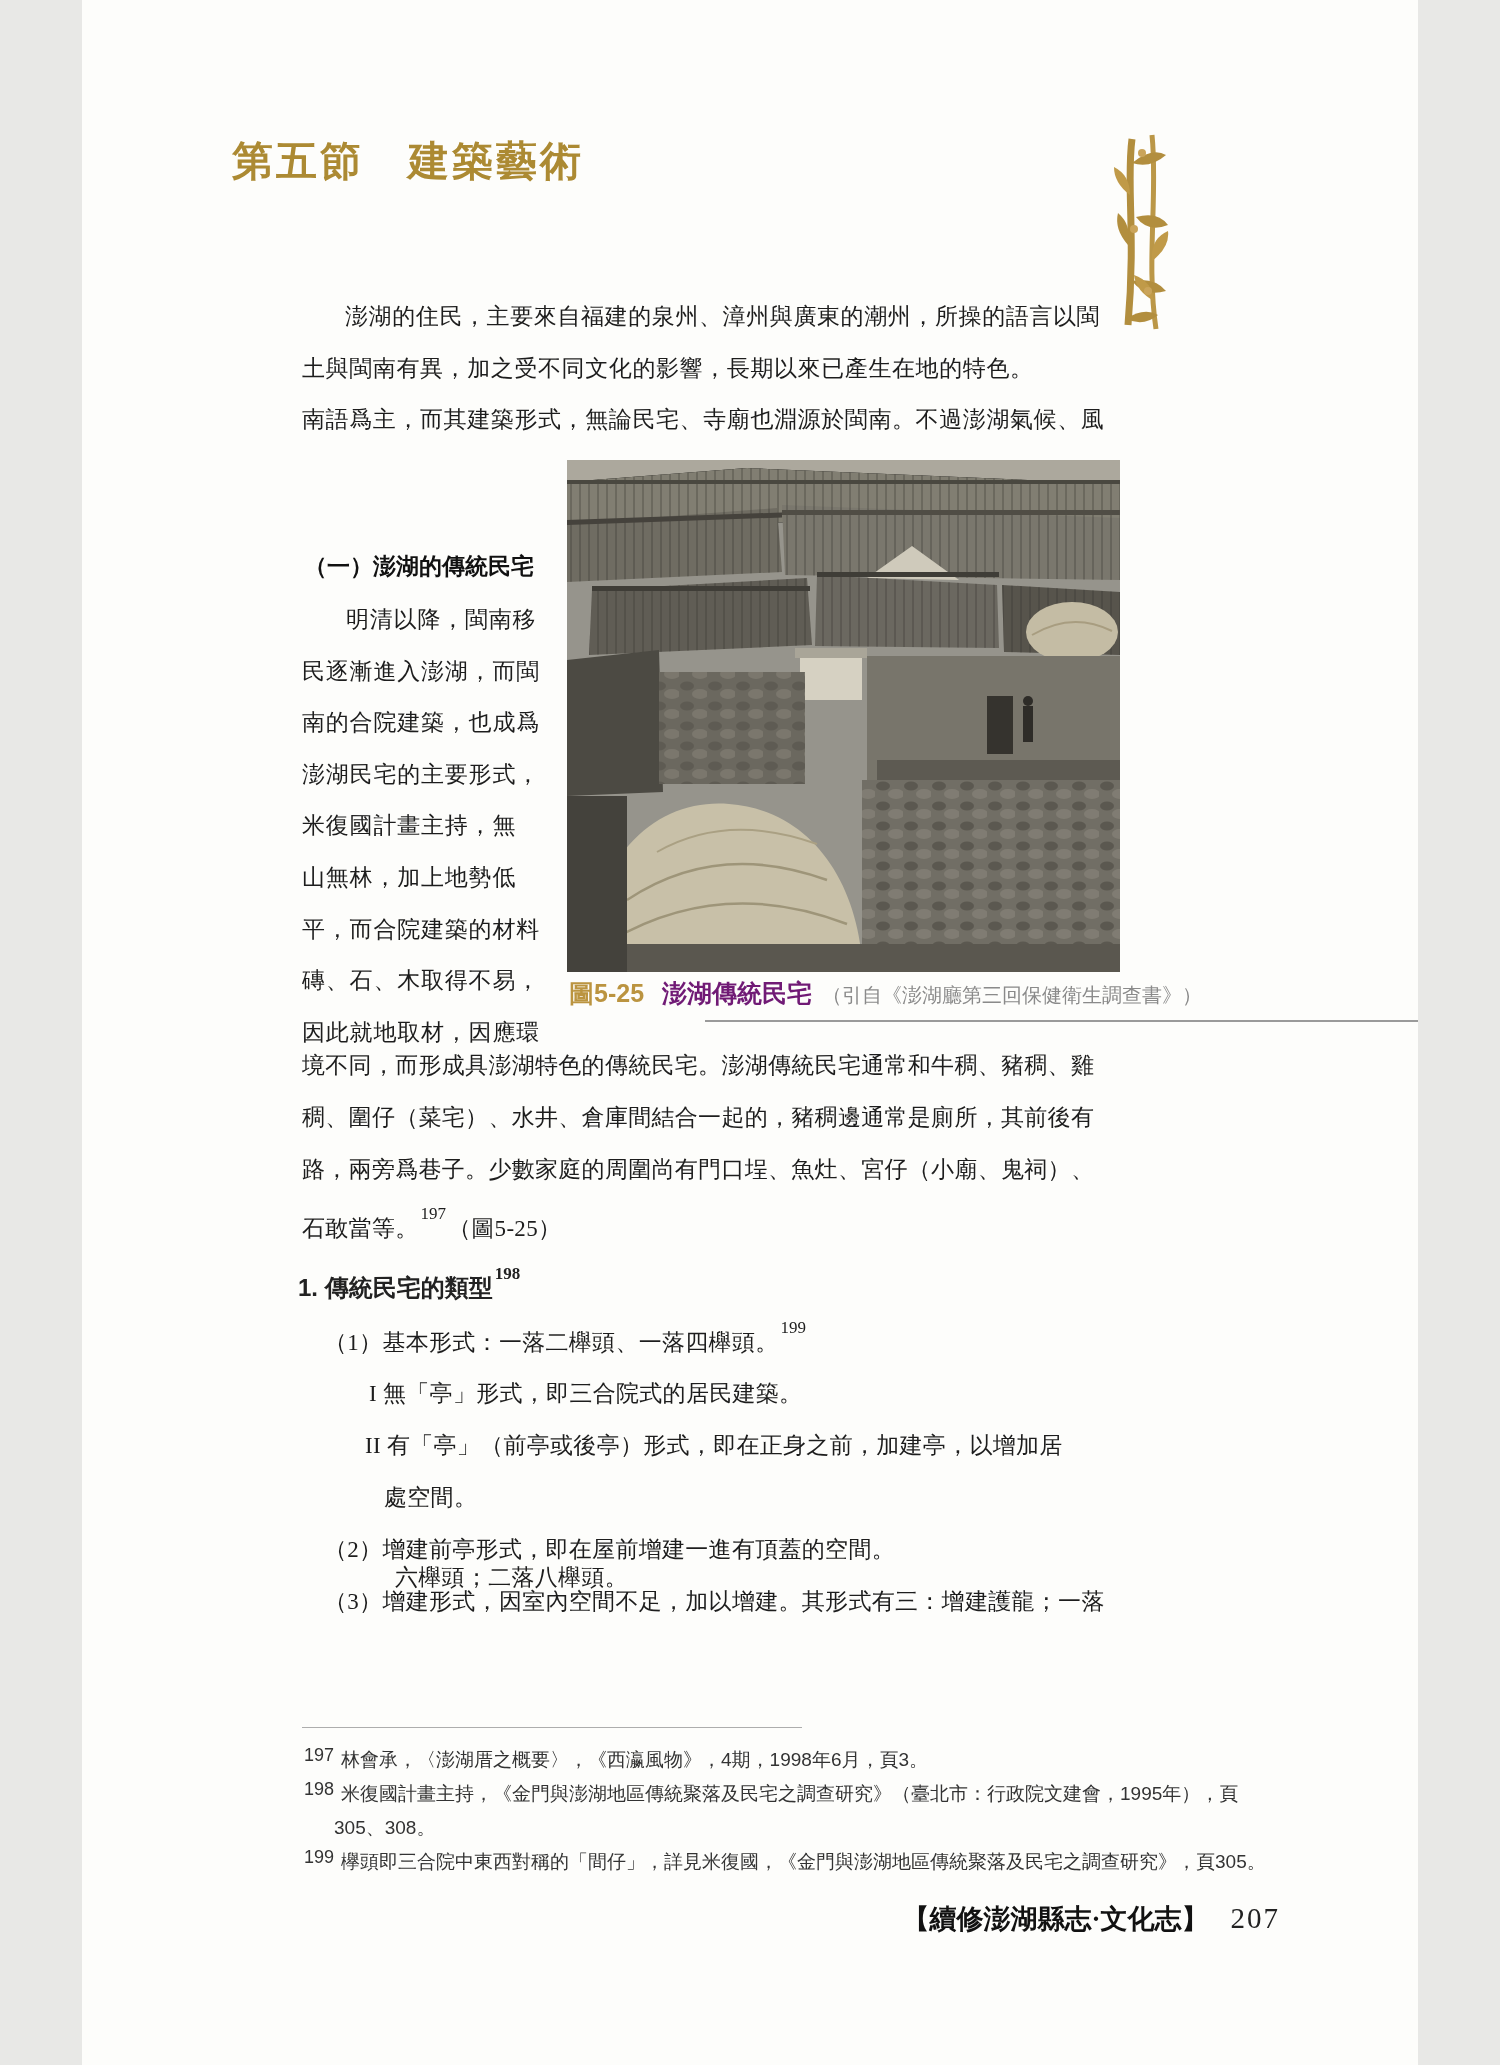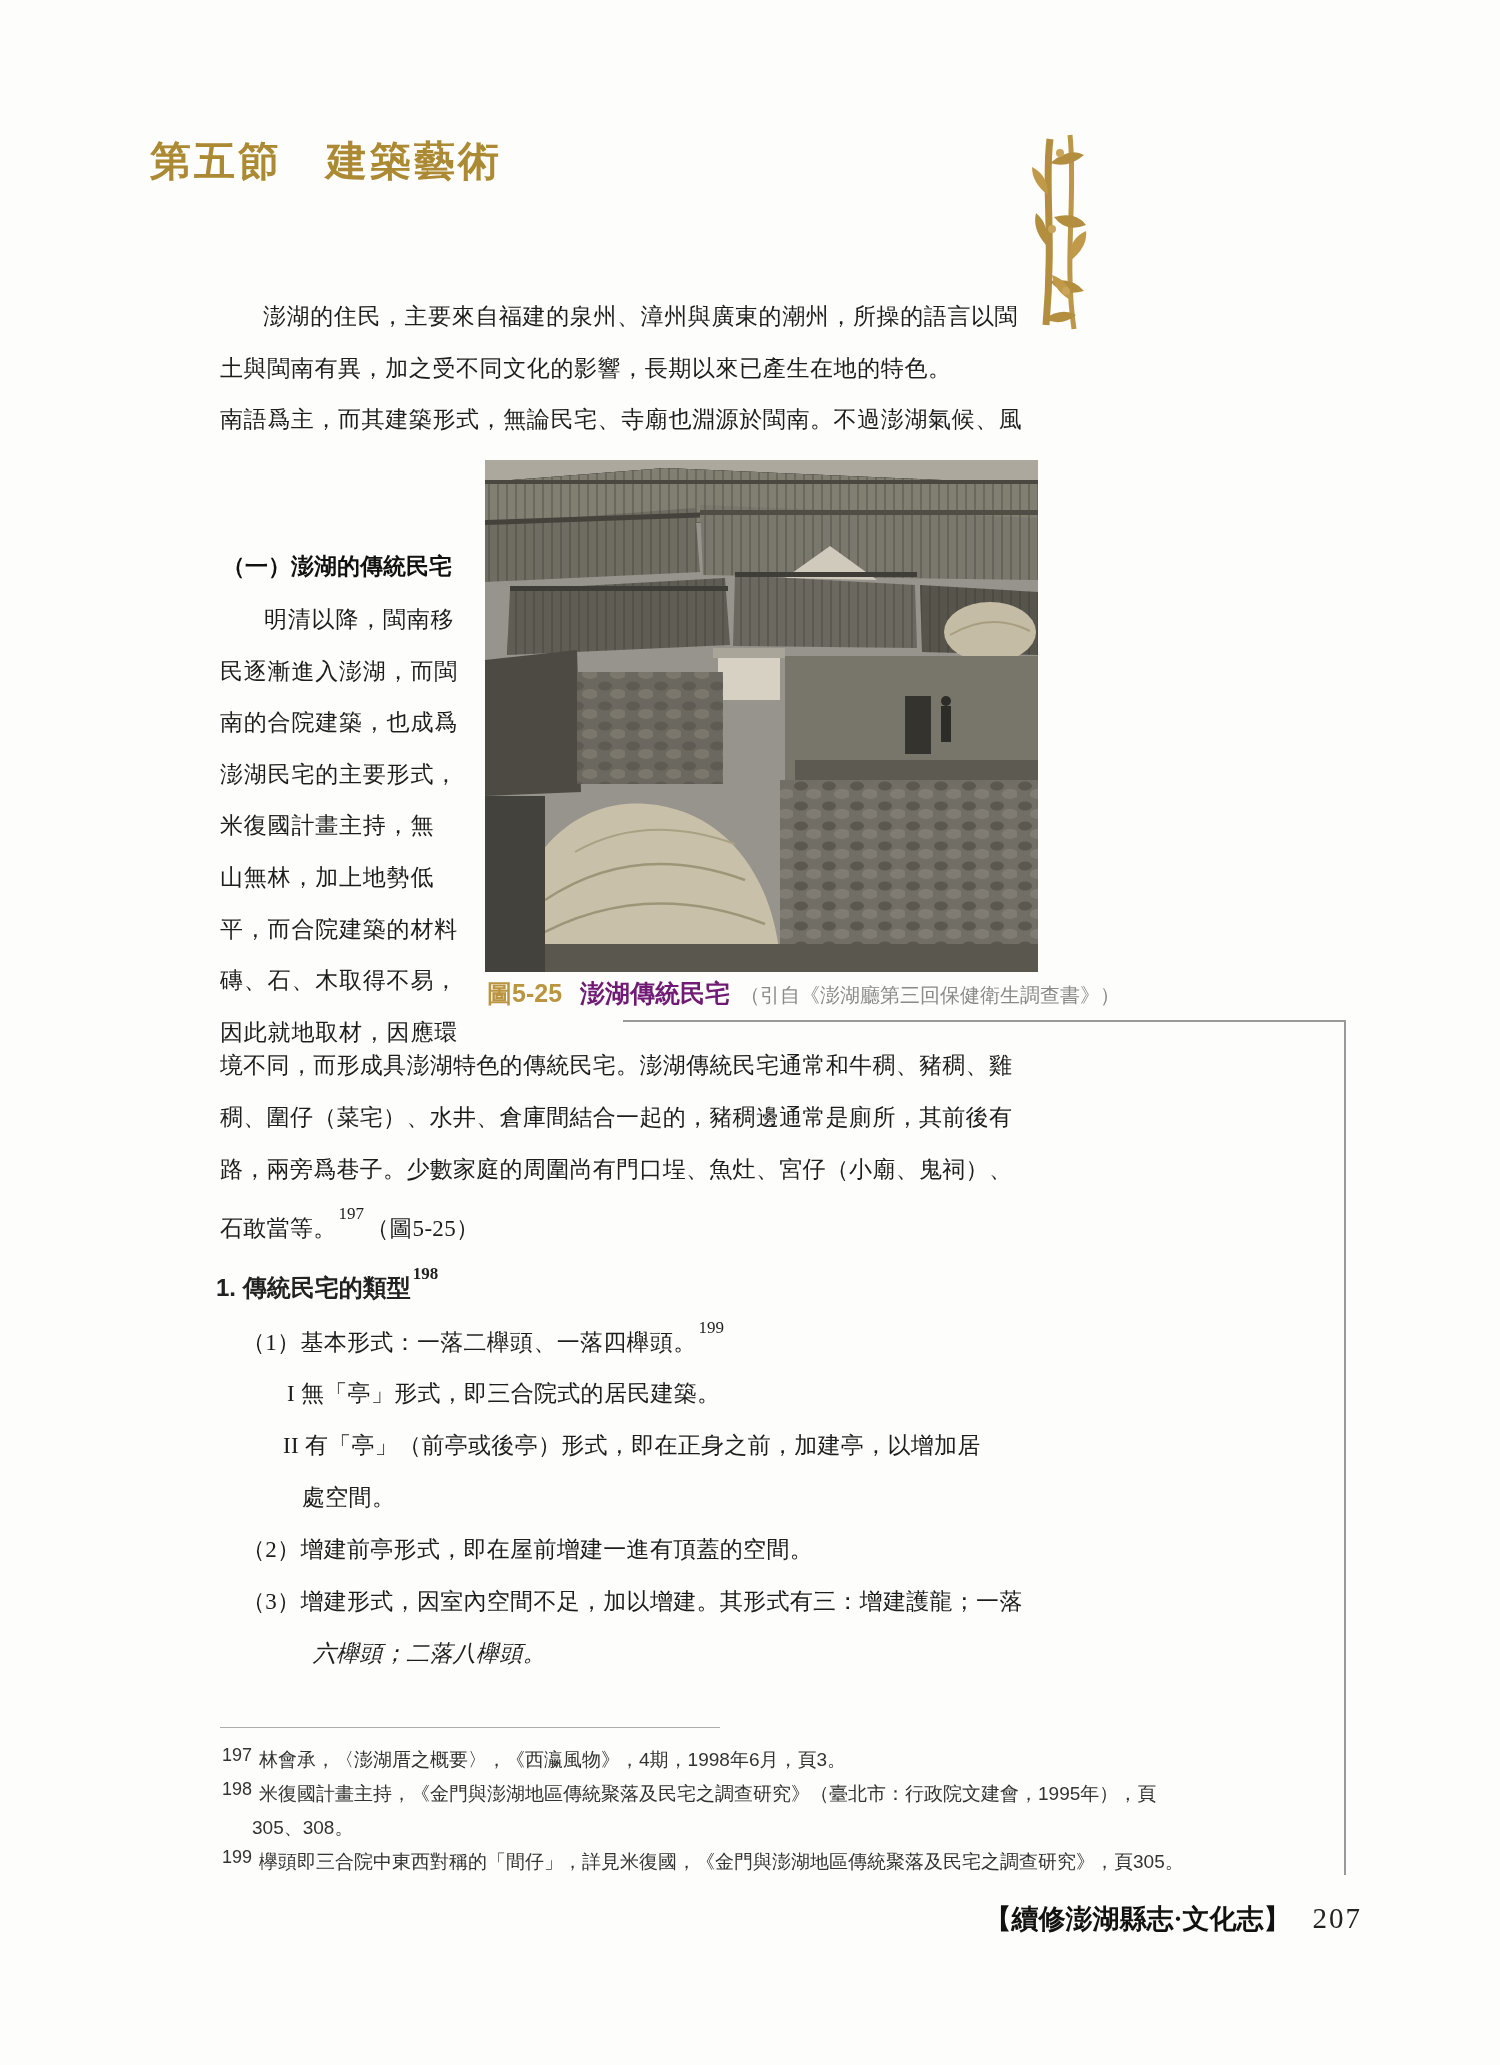--- a/index.html
+++ b/index.html
@@ -1,18 +1,18 @@
 <!DOCTYPE html>
 <html><head>
 <meta charset="utf-8">
 <style>
   html,body{margin:0;padding:0;background:#e8e8e6;}
   .serif{font-family:"Liberation Serif","DejaVu Serif",serif;}
   .sans{font-family:"Liberation Sans","DejaVu Sans",sans-serif;}
-  #page{position:relative;width:1500px;height:2065px;background:#fdfdfb;margin:0 auto;overflow:hidden;}
+  #page{position:relative;width:1336px;height:2065px;background:#fdfdfb;margin:0 auto;overflow:hidden;}
   .abs{position:absolute;}
   .tl{white-space:nowrap;color:#1d1d1d;}
 
   
   #section-title{left:150px;top:134px;font-size:41px;font-weight:bold;color:#ac8a33;letter-spacing:3px;}
 
   
   #ornament{left:1030px;top:133px;width:57px;height:198px;}
 
   
@@ -49,21 +49,21 @@
 
   
   #list-heading{left:216px;top:1272px;font-size:24px;font-weight:600;color:#222;}
   .li{font-size:23px;letter-spacing:0.3px;}
   #li1 {left:242px;top:1326px;}
   #li1s1{left:287px;top:1378px;}
   #li1s2{left:283px;top:1430px;}
   #li1s2c{left:302px;top:1482px;}
   #li2 {left:242px;top:1534px;}
   #li3 {left:242px;top:1586px;}
-  #li3c{left:313px;top:1638px;font-style:italic;}
+  #li3c{left:313px;top:1562px;}
 
   
   .fnrow{position:absolute;left:222px;font-size:19px;color:#333;white-space:nowrap;}
   .fnnum{display:inline-block;font-size:18px;position:relative;top:-5px;margin-right:7px;}
   #fn197{top:1747px;}
   #fn198a{top:1781px;}
   #fn198b{top:1815px;left:252px;}
   #fn199{top:1849px;}
 
   

